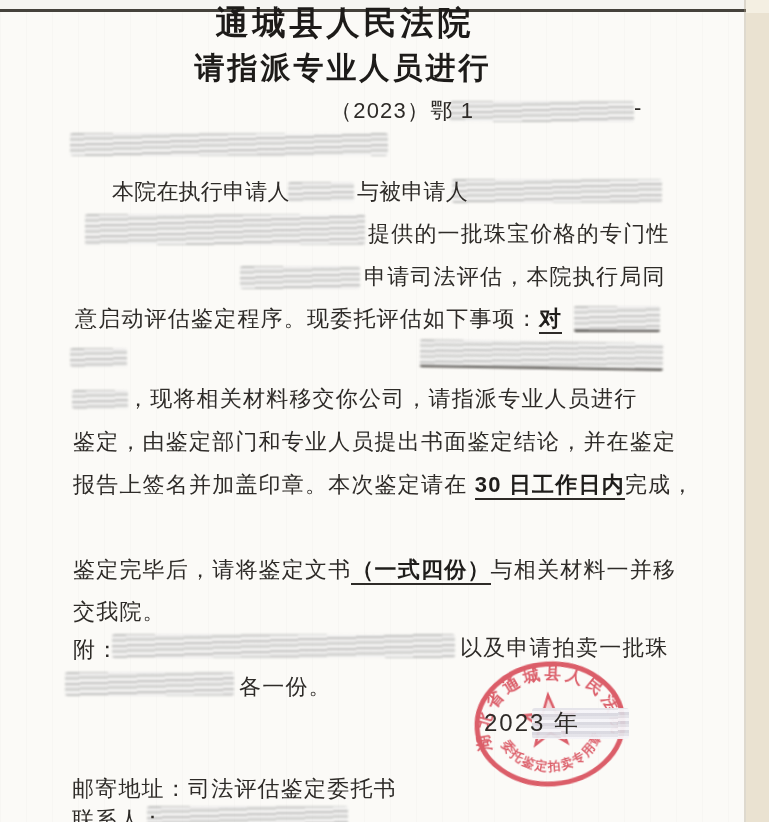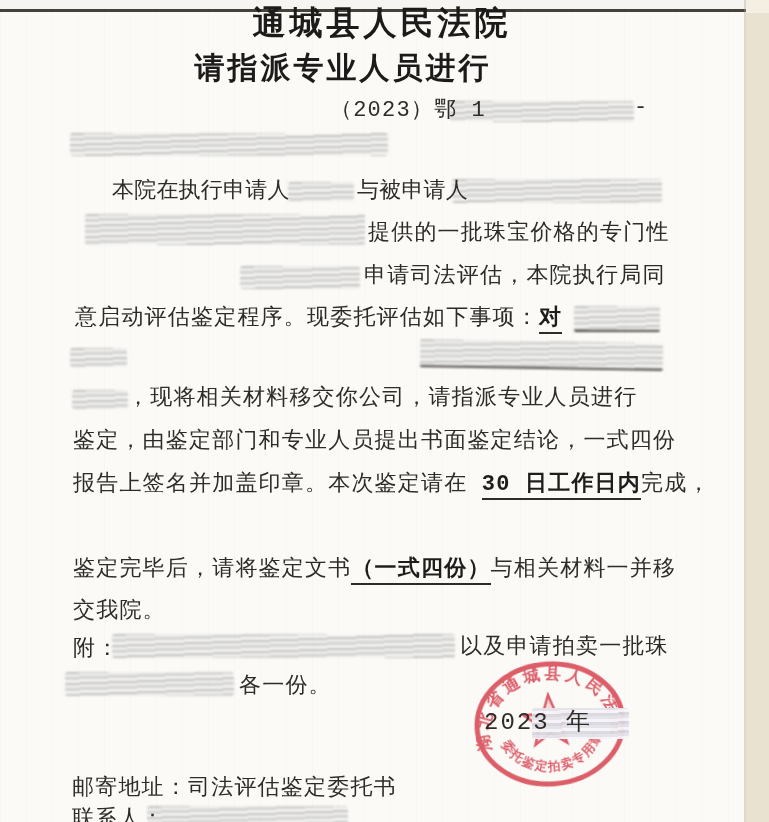--- a/index.html
+++ b/index.html
@@ -14,30 +14,30 @@
     color:#2e2b28;
   }
   .top-shade{position:absolute;left:0;top:0;width:747px;height:9px;background:#f6f5f2;}
   .top-line{position:absolute;left:0;top:9px;width:747px;height:3px;background:#45423c;}
   .desk{position:absolute;right:0;top:0;width:23px;height:822px;background:#eae2d1;}
   .desk-top{position:absolute;right:0;top:0;width:23px;height:13px;background:#f4efe2;}
   .paper-edge{position:absolute;left:744px;top:0;width:2px;height:822px;background:rgba(175,163,140,.38);}
 
   .court{
     position:absolute;left:0;top:1px;width:690px;margin:0;text-align:center;
-    font:700 33px "Liberation Sans", sans-serif;letter-spacing:4px;color:#1d1b19;padding-left:37px;
+    font:700 33px "Liberation Sans", sans-serif;letter-spacing:4px;color:#1d1b19;
   }
   .title{
     position:absolute;left:0;top:48px;width:686px;margin:0;text-align:center;
     font:700 30px "Liberation Sans", sans-serif;letter-spacing:3px;color:#1d1b19;
   }
 
   .t{
     position:absolute;
-    font-family:Liberation Mono, monospace;
+    font-family:Liberation Sans, sans-serif;
     font-size:22px;line-height:26px;
     letter-spacing:1.2px;white-space:nowrap;color:#2e2b28;
     z-index:4;
   }
   .ls0{letter-spacing:0.2px;}
   .bu{font-weight:bold;border-bottom:2px solid #2e2b28;padding-bottom:1px;color:#1f1d1b;}
 
   .redact{
     position:absolute;z-index:3;border-radius:3px;
     background:repeating-linear-gradient(178deg,
@@ -99,21 +99,21 @@
 
   <span class="t" style="left:75px;top:306px"><span>意启动评估鉴定程序。现委托评估如下事项：</span><span class="bu">对</span></span>
   <div class="redact u" style="left:574px;top:306px;width:86px;height:24px"></div>
 
   <div class="redact" style="left:70px;top:348px;width:57px;height:19px"></div>
   <div class="redact u tilt" style="left:420px;top:341px;width:243px;height:26px"></div>
 
   <div class="redact" style="left:72px;top:390px;width:56px;height:19px"></div>
   <span class="t" style="left:127px;top:386px">，现将相关材料移交你公司，请指派专业人员进行</span>
 
-  <span class="t" style="left:73px;top:429px">鉴定，由鉴定部门和专业人员提出书面鉴定结论，一式四份</span>
+  <span class="t" style="left:73px;top:429px">鉴定，由鉴定部门和专业人员提出书面鉴定结论，并在鉴定</span>
 
   <span class="t" style="left:73px;top:472px"><span>报告上签名并加盖印章。本次鉴定请在 </span><span class="bu">30 日工作日内</span><span>完成，</span></span>
 
 
   <span class="t" style="left:73px;top:557px"><span>鉴定完毕后，请将鉴定文书</span><span class="bu">（一式四份）</span><span>与相关材料一并移</span></span>
 
   <span class="t" style="left:73px;top:599px">交我院。</span>
 
   <span class="t" style="left:73px;top:637px">附：</span>
   <div class="redact" style="left:112px;top:634px;width:343px;height:24px"></div>

